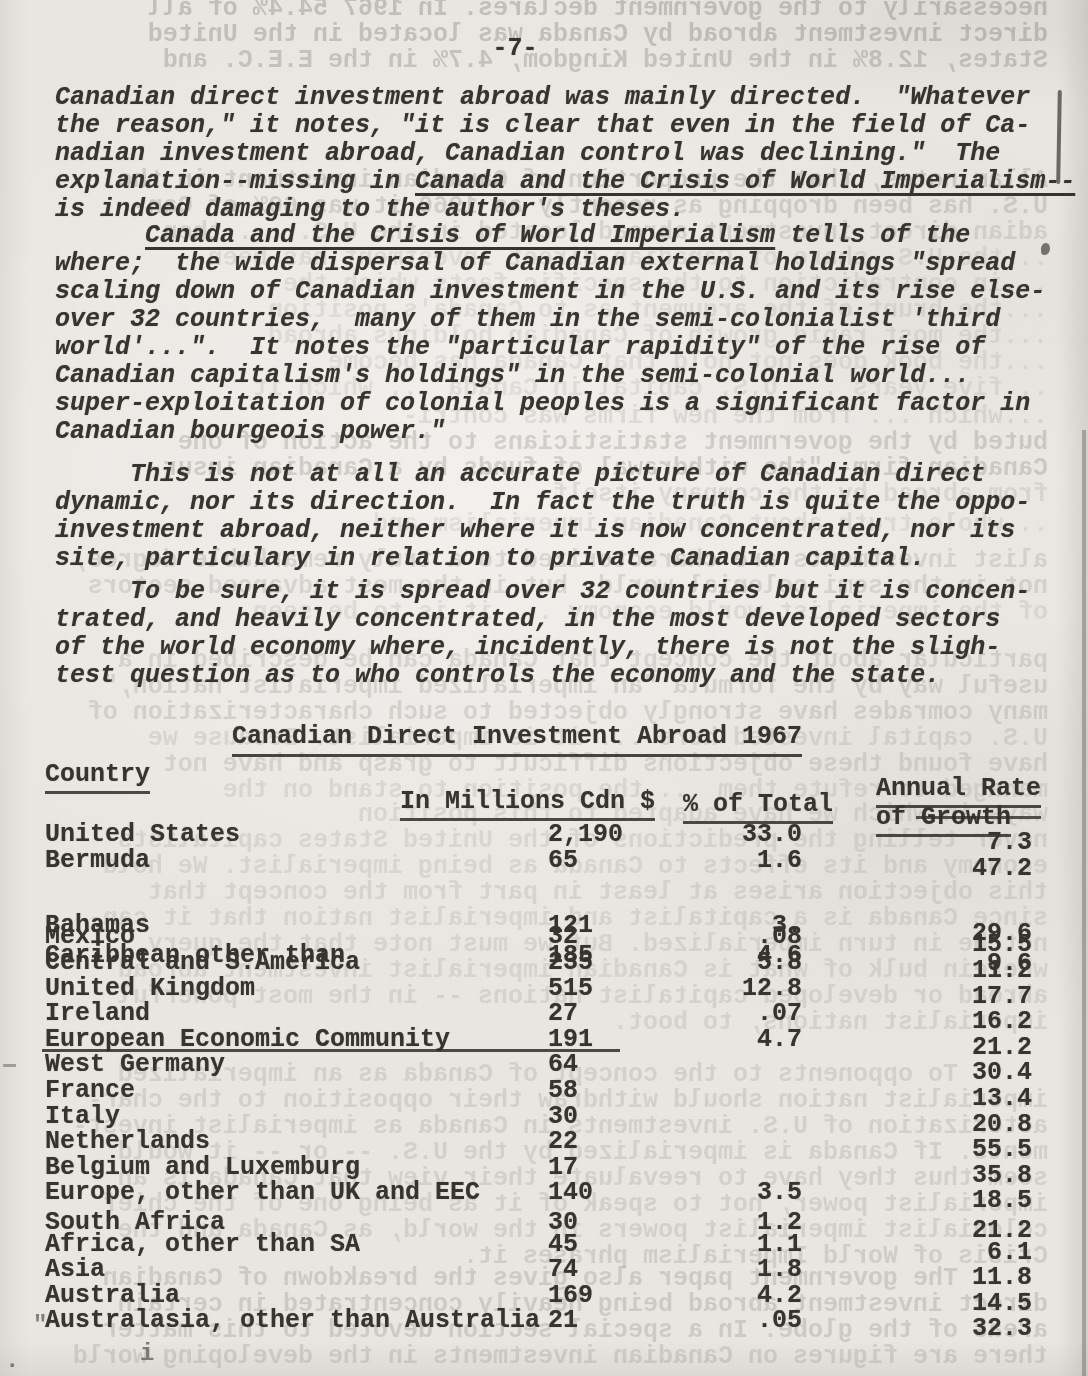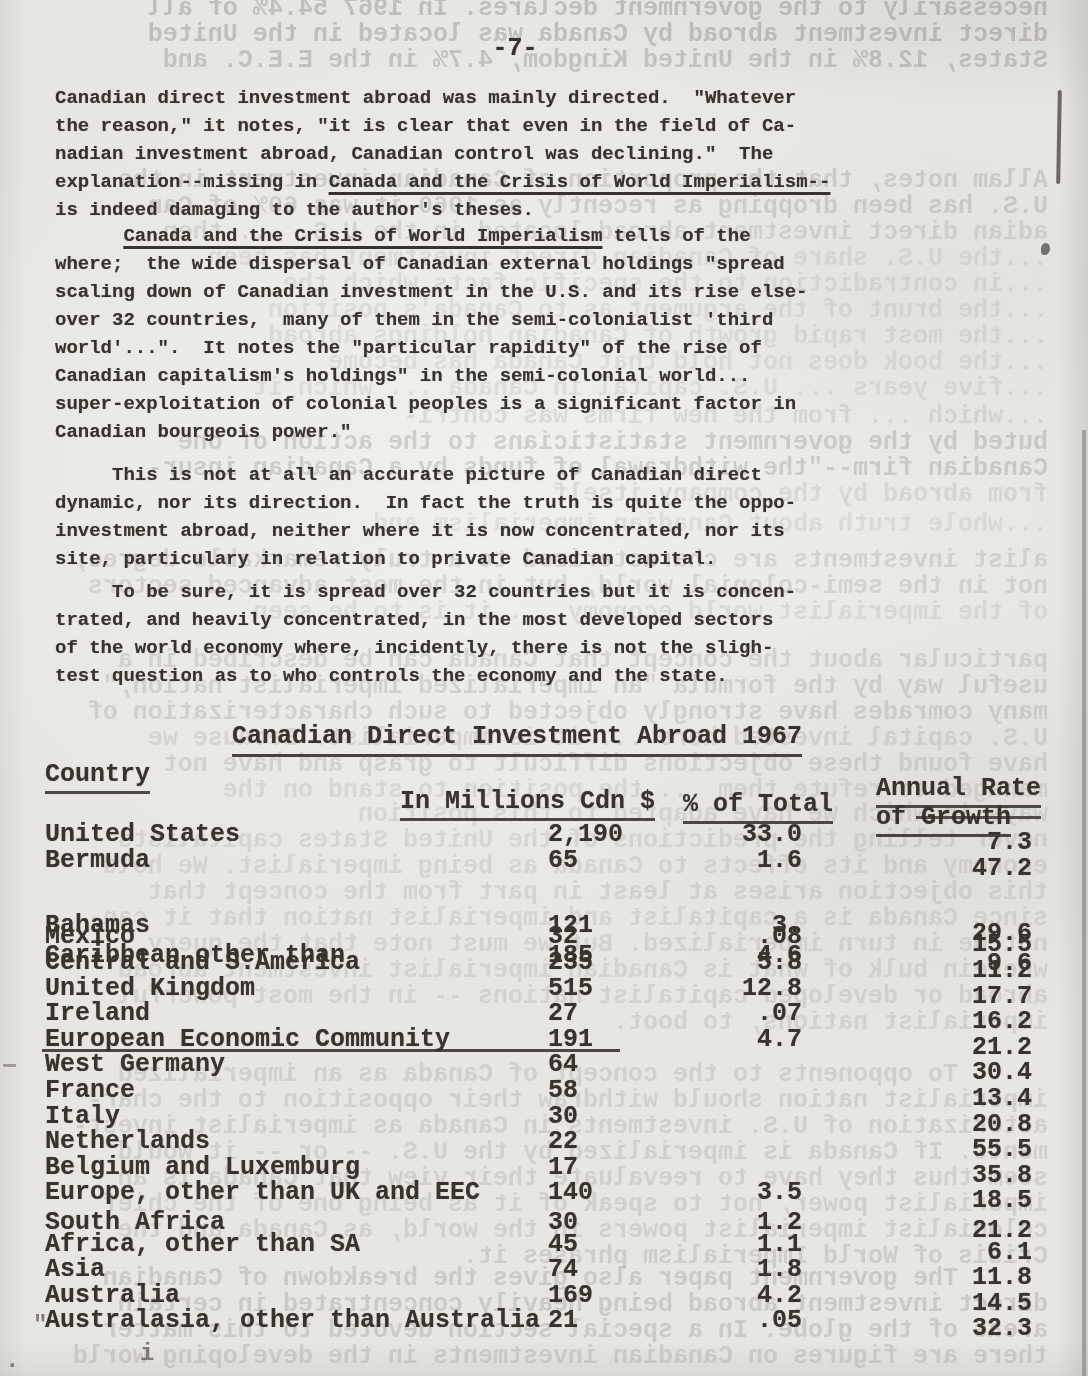--- a/index.html
+++ b/index.html
@@ -13,21 +13,21 @@
       radial-gradient(620px 140px at 92% 1%, rgba(145,142,133,.14), transparent 70%),
       radial-gradient(520px 320px at 85% 60%, rgba(150,147,138,.10), transparent 70%),
       radial-gradient(430px 260px at 82% 22%, rgba(150,147,138,.08), transparent 70%),
       radial-gradient(900px 700px at 45% 35%, rgba(253,253,250,.45), rgba(253,253,250,0) 70%),
       linear-gradient(90deg, rgba(120,117,110,.10), rgba(120,117,110,0) 28px),
       linear-gradient(270deg, rgba(100,97,90,.16), rgba(100,97,90,0) 30px),
       linear-gradient(0deg, rgba(110,107,100,.10), rgba(110,107,100,0) 36px),
       #e7e6e1;
   }
   .pageno{position:absolute;top:34px;left:0;width:1030px;text-align:center;font-size:25px;}
-  .para{position:absolute;left:55px;font-size:19px;line-height:28px;}
+  .para{position:absolute;left:55px;font-size:25px;line-height:28px;font-style:italic;}
   .tline{height:28px;white-space:pre;}
   .u2{text-decoration:underline;text-decoration-thickness:3px;text-underline-offset:5px;}
   .ttl{position:absolute;left:232px;top:722px;font-size:25px;padding-bottom:3px;
        border-bottom:3px solid rgba(48,44,39,.88);white-space:pre;}
   .hdr{position:absolute;font-size:25px;white-space:pre;padding-bottom:2px;
        border-bottom:3px solid rgba(48,44,39,.85);}
   .h-country{left:45px;top:760px;}
   .h-mill{left:400px;top:787px;}
   .h-pct{left:683px;top:790px;}
   .h-g1{left:876px;top:774px;}

